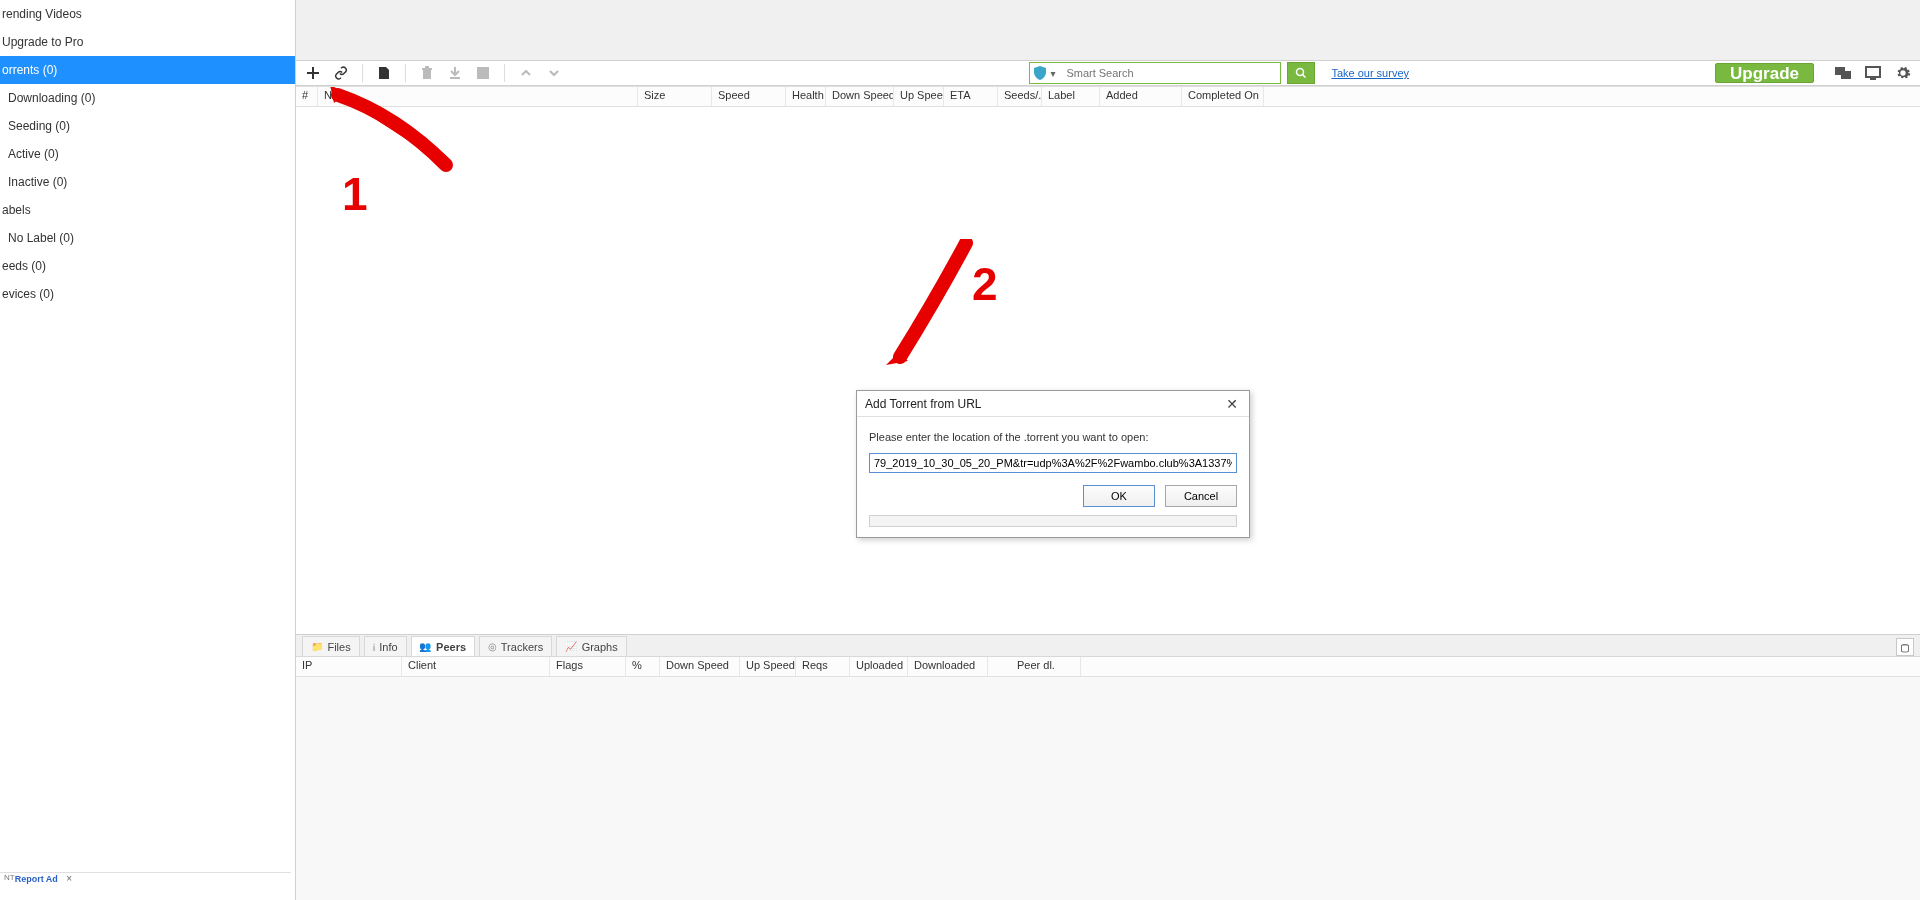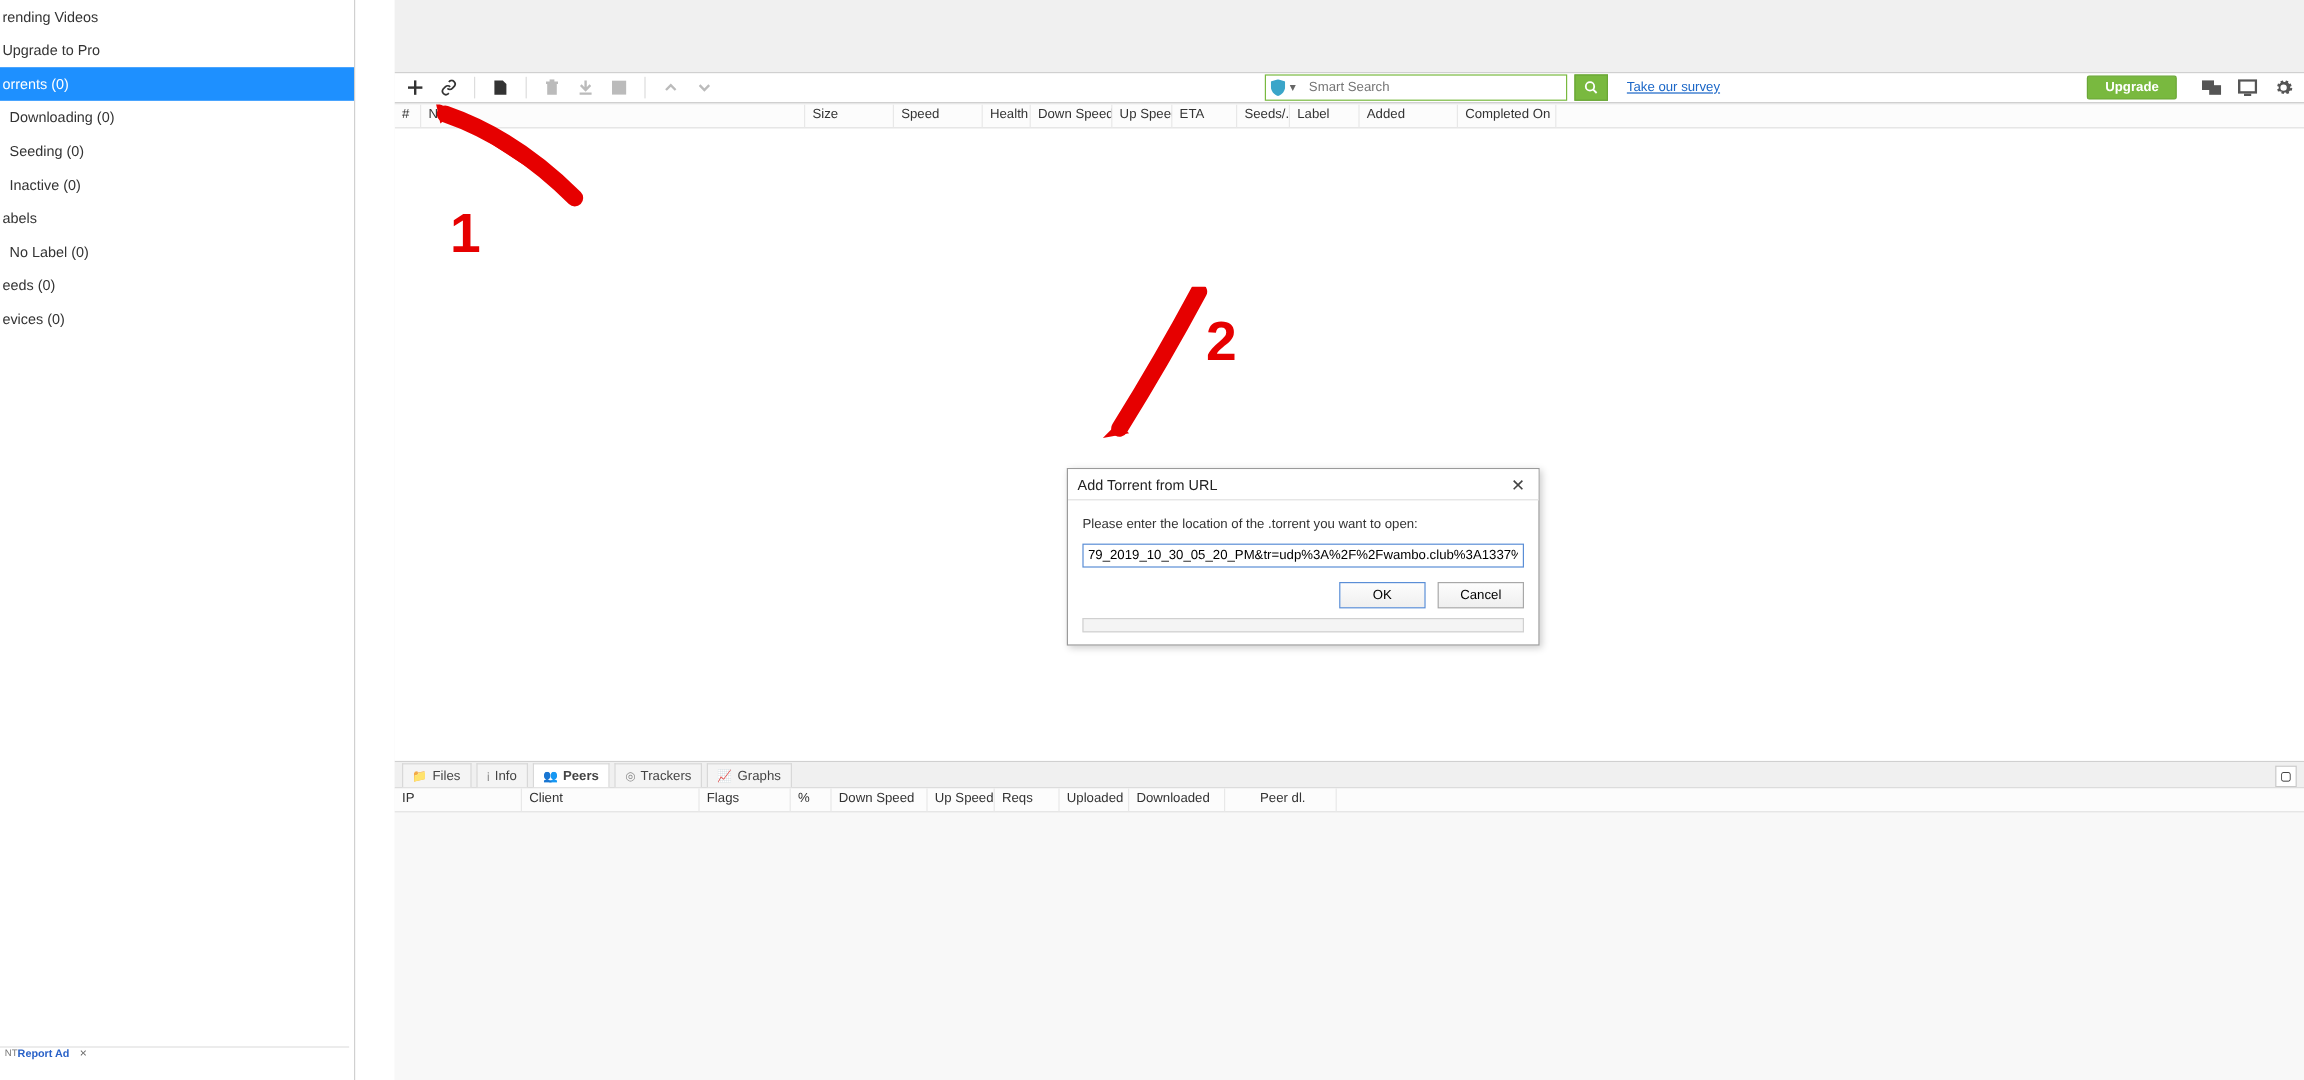--- a/index.html
+++ b/index.html
@@ -1,18 +1,18 @@
 <!DOCTYPE html>
 <html><head>
 <meta charset="utf-8">
 <style>
 * { margin: 0; padding: 0; box-sizing: border-box; font-family: "Segoe UI", Tahoma, sans-serif; }
 html, body { width: 1920px; height: 900px; overflow: hidden; background: #fff; }
 
-.app { display: flex; width: 100%; height: 100%; gap: 33px; }
+.app { display: flex; width: 100%; height: 100%; }
 
 .sidebar { width: 296px; height: 100%; background: #fff; border-right: 1px solid #d0d0d0; display: flex; flex-direction: column; position: relative; }
 .sidebar-item { height: 28px; line-height: 28px; padding-left: 4px; font-size: 12px; color: #333; cursor: pointer; }
 .sidebar-item.selected { background: #1e90ff; color: #fff; }
 .sidebar-subitem { padding-left: 8px; }
 .sidebar-head { font-size: 12px; color: #333; padding-left: 2px; height: 28px; line-height: 28px; }
 .ad-strip { position: absolute; bottom: 0; left: 0; right: 4px; height: 28px; border-top: 1px solid #e0e0e0; font-size: 9px; color: #3a5fcd; display: flex; padding: 0 4px; }
 .ad-strip .nt { color: #777; font-size: 8px; }
 .ad-strip .report { color: #2a62c8; font-weight: bold; }
 .ad-close { color: #666; font-size: 10px; margin-left: 6px; cursor: pointer; }
@@ -26,21 +26,21 @@
 .t-btn { width: 22px; height: 22px; display: flex; align-items: center; justify-content: center; color: #555; cursor: pointer; }
 .t-btn.disabled { color: #bbb; }
 .t-sep { width: 1px; height: 18px; background: #ddd; margin: 0 4px; }
 .t-spacer { flex: 1; }
 .search-wrap { display: flex; align-items: center; border: 1px solid #79b93f; height: 22px; width: 252px; background: #fff; }
 .search-shield { width: 20px; display:flex; align-items:center; justify-content:center; }
 .search-drop { width: 12px; color:#666; font-size:10px; }
 .search-input { border: none; outline: none; flex: 1; font-size: 11px; padding-left: 4px; color:#333; }
 .search-go { width: 28px; height: 22px; background: #79b93f; color: #fff; display:flex; align-items:center; justify-content:center; cursor:pointer; border:1px solid #6aa636; }
 .survey-link { font-size: 11px; color: #1a66c7; text-decoration: underline; margin-left: 10px; cursor:pointer; }
-.upgrade-btn { background: #79b93f; border:1px solid #6aa636; color:#fff; font-size:11px; font-weight:bold; height:20px; padding:0 14px; border-radius:2px; cursor:pointer; margin-left: 300px; }
+.upgrade-btn { background: #79b93f; border:1px solid #6aa636; color:#fff; font-size:17px; font-weight:bold; height:20px; padding:0 14px; border-radius:2px; cursor:pointer; margin-left: 300px; }
 .right-icons { display:flex; gap:8px; margin-left:12px; }
 .right-icons .t-btn { color:#555; }
 
 .list-area { flex:1; background:#fff; border-top:1px solid #e0e0e0; position:relative; overflow:hidden; }
 .col-headers { height: 20px; display:flex; font-size:11px; color:#333; border-bottom:1px solid #e0e0e0; background:#fcfcfc; }
 .col { border-right:1px solid #e8e8e8; padding:2px 6px; white-space:nowrap; overflow:hidden; }
 
 .bottom { height: 266px; background:#f8f8f8; border-top:1px solid #d0d0d0; display:flex; flex-direction:column; }
 .bottom-tabs { height:22px; display:flex; align-items:flex-end; gap:4px; padding-left:6px; background:#f0f0f0; border-bottom:1px solid #d8d8d8; }
 .b-tab { height:20px; padding:0 8px; font-size:11px; color:#444; background:#f4f4f4; border:1px solid #d8d8d8; border-bottom:none; display:flex; align-items:center; gap:4px; cursor:pointer; }
@@ -72,20 +72,21 @@
 <body>
 
 <div class="app">
   <div class="sidebar">
     <div class="sidebar-item sidebar-head">rending Videos</div>
     <div class="sidebar-item sidebar-head">Upgrade to Pro</div>
     <div class="sidebar-item sidebar-head selected">orrents (0)</div>
     <div id="side-items">
         <div class="sidebar-item sidebar-subitem">Downloading (0)</div>
         <div class="sidebar-item sidebar-subitem">Seeding (0)</div>
+        <div class="sidebar-item sidebar-subitem">Active (0)</div>
         <div class="sidebar-item sidebar-subitem">Inactive (0)</div>
       </div>
     <div class="sidebar-item sidebar-head">abels</div>
     <div id="side-labels">
         <div class="sidebar-item sidebar-subitem">No Label (0)</div>
       </div>
     <div class="sidebar-item sidebar-head">eeds (0)</div>
     <div class="sidebar-item sidebar-head">evices (0)</div>
 
     <div style="flex:1"></div>

